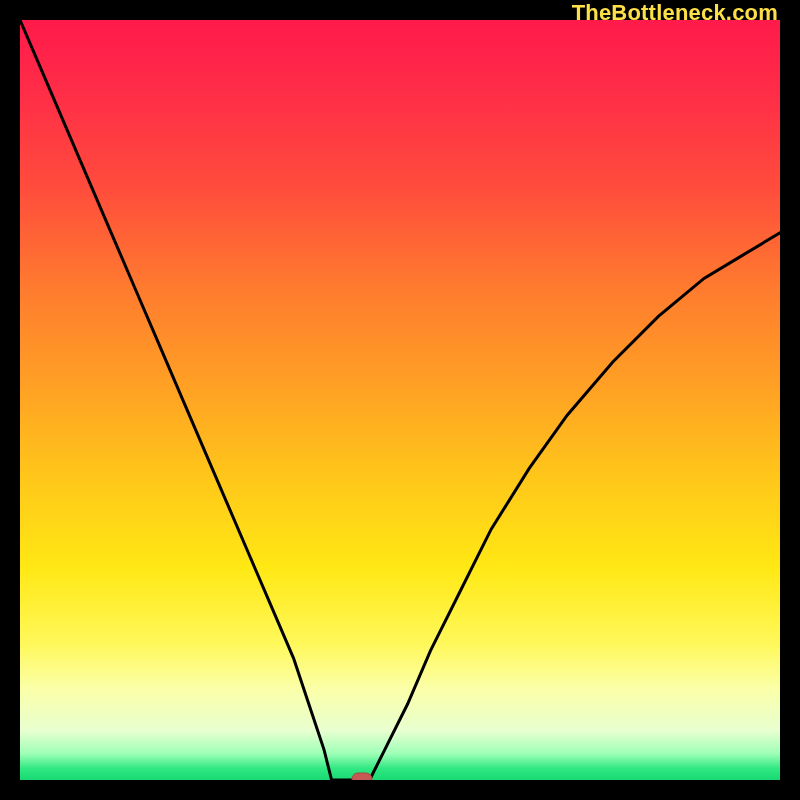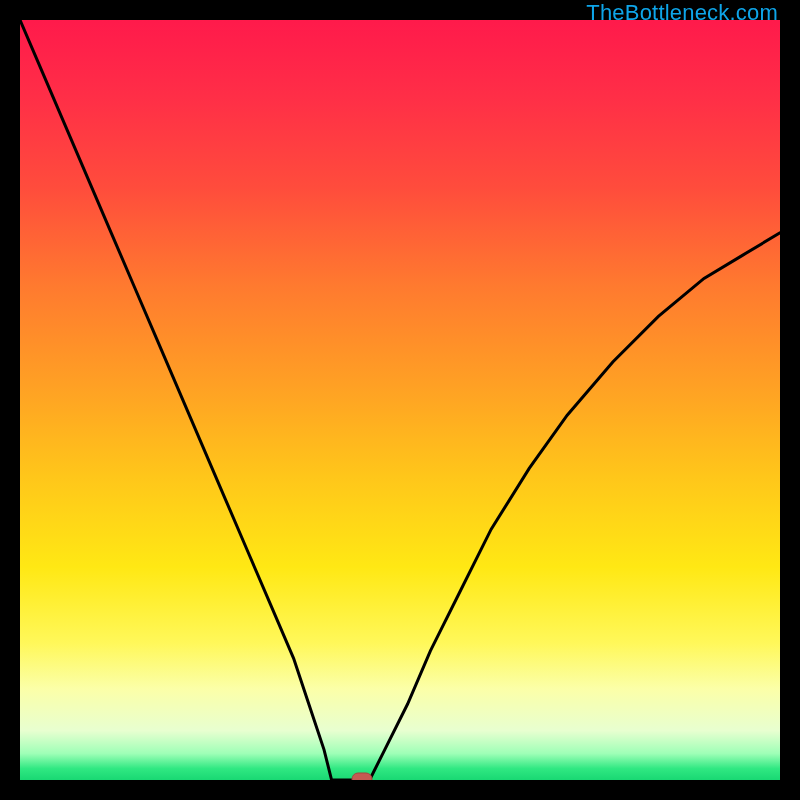--- a/index.html
+++ b/index.html
@@ -23,23 +23,23 @@
     position: absolute;
     left: 0;
     top: 0;
     width: 760px;
     height: 760px;
   }
   .watermark {
     position: absolute;
     top: 0px;
     right: 22px;
-    color: #0ea5e9;
+    color: #fde047;
     font-size: 22px;
-    font-weight: 400;
+    font-weight: 700;
     letter-spacing: 0.2px;
     user-select: none;
   }
 </style>
 </head>
 <body>
 
 <div class="frame">
   <svg class="plot" viewBox="0 0 760 760" preserveAspectRatio="none">
     <defs>

